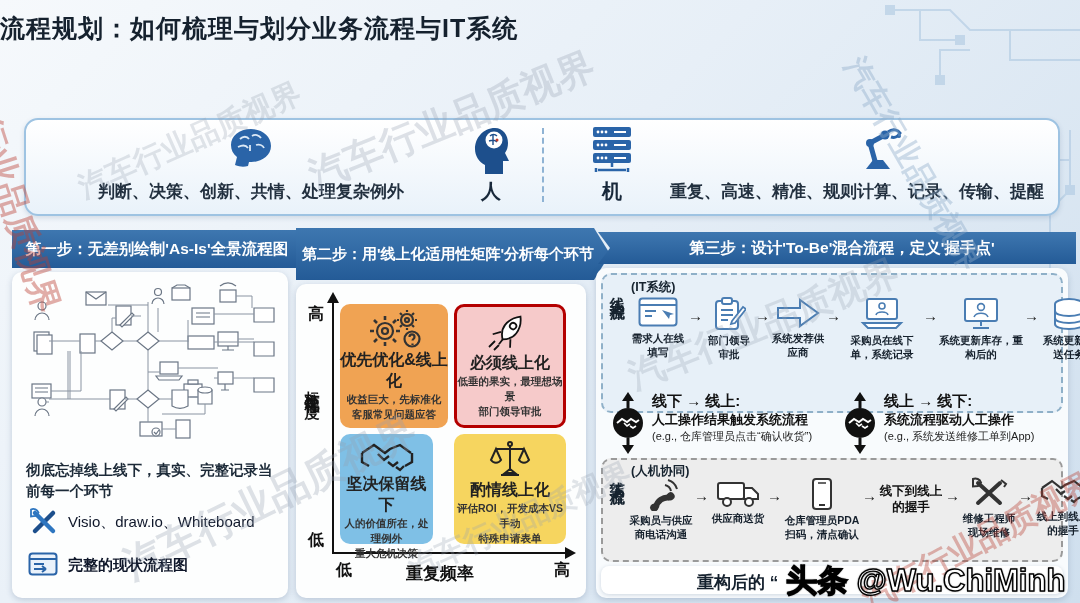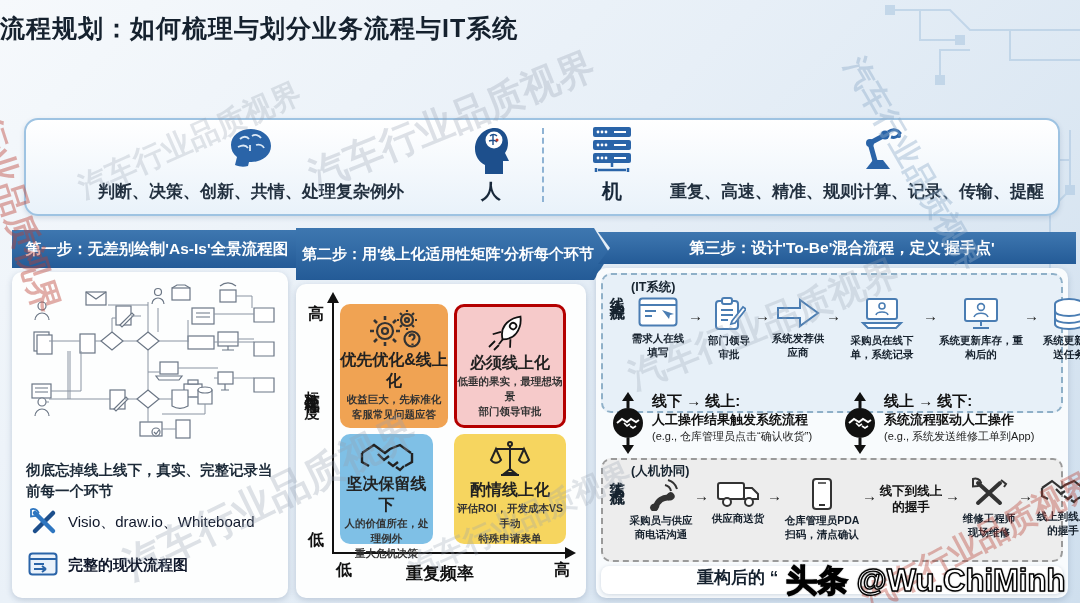--- a/index.html
+++ b/index.html
@@ -54,21 +54,21 @@
   .flow{position:absolute;display:flex;align-items:flex-start;}
   .fstep{display:flex;flex-direction:column;align-items:center;flex:none;}
   .fstep .lbl{font-size:10.5px;font-weight:bold;color:#15202c;text-align:center;line-height:1.3;margin-top:3px;}
   .farrow{font-size:15px;font-weight:bold;color:#222;flex:none;margin:10px 1px 0 1px;}
   .txtstep{font-size:12.5px;font-weight:bold;color:#111;text-align:center;line-height:1.3;margin-top:6px;flex:none;}
   .hsgroup{position:absolute;display:flex;align-items:flex-start;gap:6px;}
   .hstext .l1{font-size:15px;font-weight:bold;color:#111;}
   .hstext .l2{font-size:13px;font-weight:bold;color:#111;}
   .hstext .l3{font-size:11px;color:#222;}
   .caption{position:absolute;background:#fff;border-radius:8px;box-shadow:0 1px 4px rgba(40,70,110,.2);
-    display:flex;align-items:flex-start;font-size:17px;font-weight:bold;color:#15212e;padding-left:96px;box-sizing:border-box;}
+    display:flex;align-items:flex-end;font-size:17px;font-weight:bold;color:#15212e;padding-left:96px;box-sizing:border-box;}
   svg{display:block;}
   .circ{position:absolute;pointer-events:none;opacity:.55;}
 </style>
 </head>
 <body>
 
 <div id="stage">
 
   <svg class="circ" style="right:0;top:0;" width="230" height="90" viewBox="0 0 230 90">
     <g stroke="#aac6e0" stroke-width="2" fill="none">

